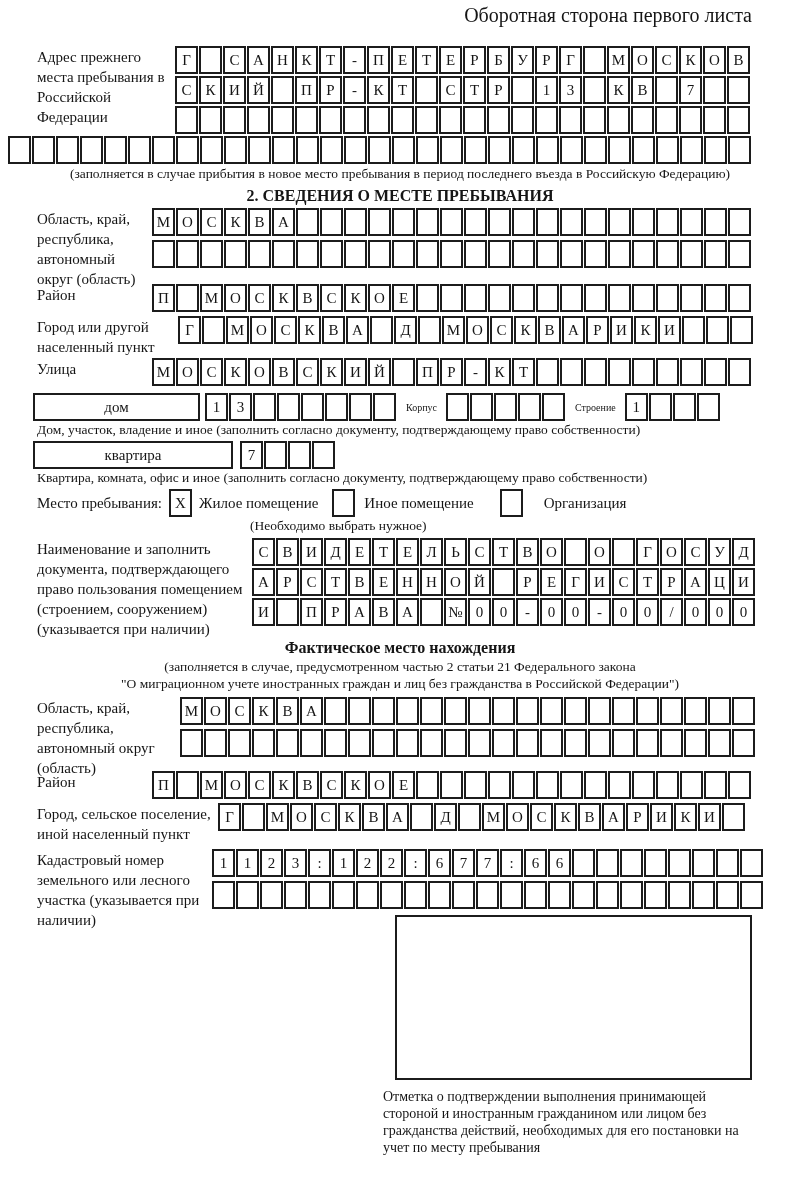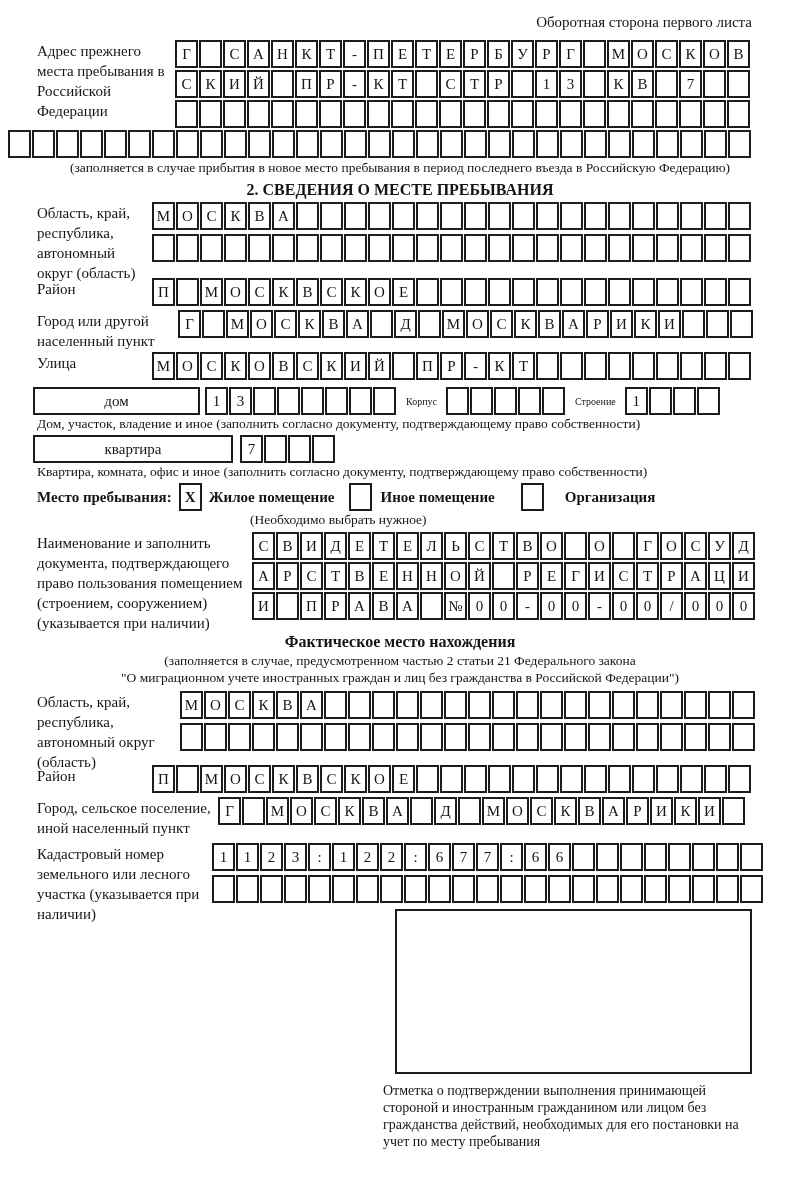--- a/index.html
+++ b/index.html
@@ -1,21 +1,21 @@
 <!DOCTYPE html>
 <html><head>
 <meta charset="utf-8">
 <style>
   html,body{margin:0;padding:0;background:#fff;}
   .page{
     width:800px;height:1180px;background:#ffffff;color:#151515;
     font-family:"Liberation Serif","DejaVu Serif",serif;
     position:relative;overflow:hidden;
   }
-  .header-note{padding-top:14px;padding-right:48px;text-align:right;font-size:15px;height:20px;}
+  .header-note{padding-top:4px;padding-right:48px;text-align:right;font-size:20px;height:20px;}
   .field{position:relative;}
   .field-label{position:absolute;left:37px;top:1px;font-size:15px;line-height:20px;}
   .cells-row{display:flex;margin-bottom:2px;}
   .cell{
     box-sizing:border-box;flex:none;display:inline-flex;align-items:center;justify-content:center;
     width:23px;height:28px;border:2px solid #1c1c1c;margin-right:1px;
     font-size:15px;line-height:1;background:#fff;
   }
   .wide-box{
     box-sizing:border-box;height:28px;border:2px solid #1c1c1c;flex:none;
@@ -37,21 +37,21 @@
     font-size:14px;line-height:17px;
   }
 </style>
 </head>
 <body>
 
 <div class="page">
 
   <div class="header-note">Оборотная сторона первого листа</div>
 
-  <div class="field" style="margin-top:6px;">
+  <div class="field" style="margin-top:22px;">
     <div class="field-label" style="width:132px;">Адрес прежнего места пребывания в Российской Федерации</div>
     <div class="cells-row" style="margin-left:175px;">
         <span class="cell">Г</span>
         <span class="cell"></span>
         <span class="cell">С</span>
         <span class="cell">А</span>
         <span class="cell">Н</span>
         <span class="cell">К</span>
         <span class="cell">Т</span>
         <span class="cell">-</span>
@@ -346,21 +346,21 @@
     <div class="wide-box" style="width:200px;">квартира</div>
     <div class="cells-row" style="margin-left:7px;margin-bottom:0;">
         <span class="cell">7</span>
         <span class="cell"></span>
         <span class="cell"></span>
         <span class="cell"></span>
       </div>
   </div>
   <div class="note note-left">Квартира, комната, офис и иное (заполнить согласно документу, подтверждающему право собственности)</div>
 
-  <div class="flex-row" style="margin-left:37px;margin-top:3px;font-weight:bold;">
+  <div class="flex-row" style="margin-left:37px;margin-top:3px;">
     <span class="stay-label">Место пребывания:</span>
     <span class="cell" style="margin-left:7px;">X</span>
     <span class="stay-label" style="margin-left:6px;">Жилое помещение</span>
     <span class="cell" style="margin-left:14px;"></span>
     <span class="stay-label" style="margin-left:8px;">Иное помещение</span>
     <span class="cell" style="margin-left:26px;"></span>
     <span class="stay-label" style="margin-left:20px;">Организация</span>
   </div>
   <div class="note" style="margin-left:250px;">(Необходимо выбрать нужное)</div>
 

